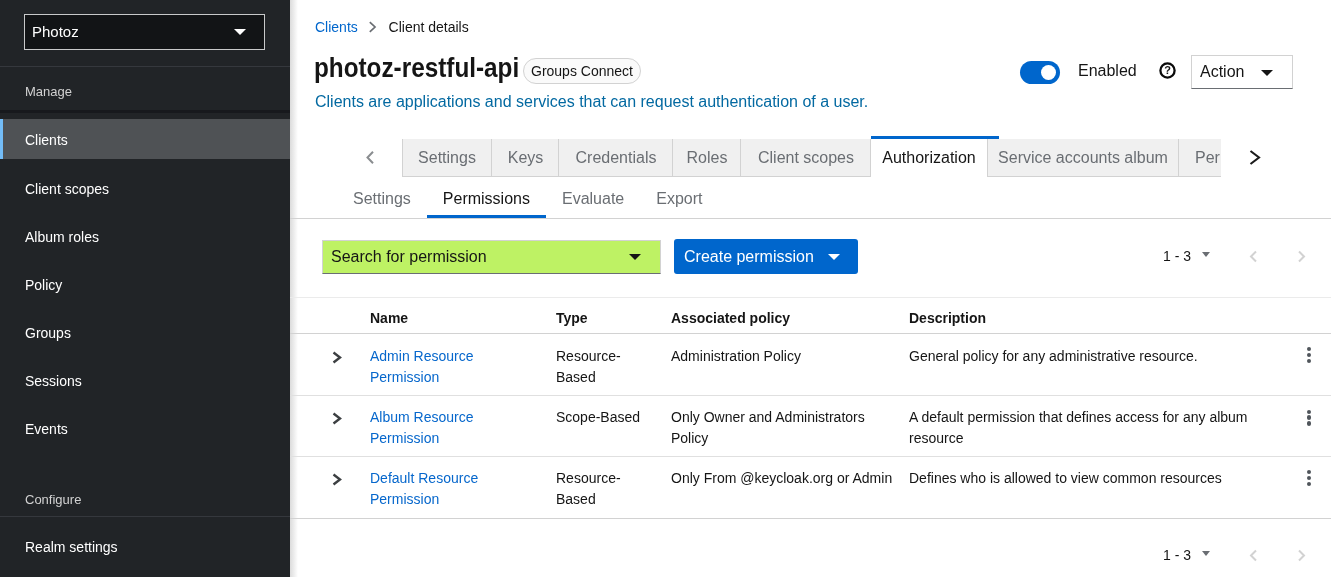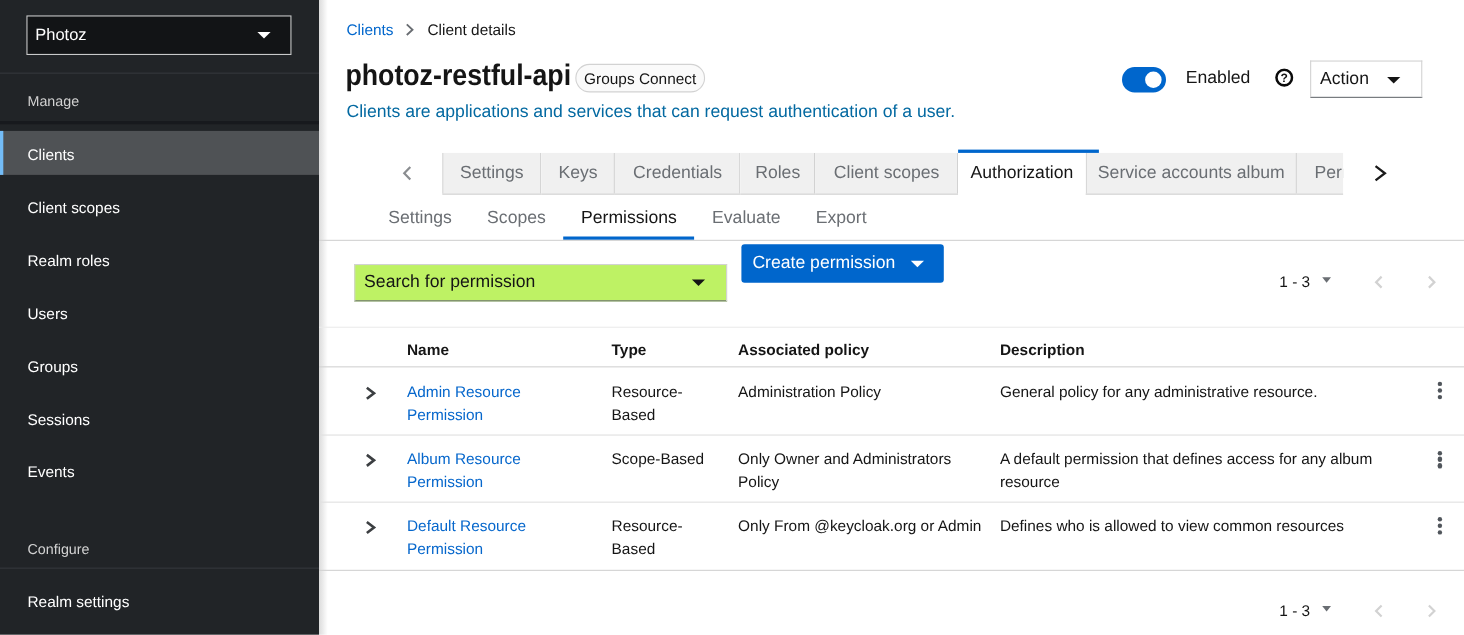--- a/index.html
+++ b/index.html
@@ -47,21 +47,21 @@
   
   #tabs2 { position:absolute; left:337px; top:175px; height:43px; display:flex; }
   #tabs2 .tab { height:43px; line-height:47px; padding:0 16px; font-size:16px; color:#6a6e73; white-space:nowrap; }
   #tabs2 .tab.active { color:#151515; border-bottom:3px solid #0066cc; }
   #tabs2border { position:absolute; left:290px; top:218px; width:1041px; height:1px; background:#d2d2d2; }
   
   #search { position:absolute; left:322px; top:240px; width:339px; height:34px; background:#bef264;
     border:1px solid #d2d2d2; border-bottom:1px solid #6a6e73; }
   #search .txt { position:absolute; left:8px; top:0; line-height:32px; font-size:16px; color:#151515; }
   #search .caret { position:absolute; right:19px; top:13px; border-top:6px solid #151515; }
-  #create { position:absolute; left:674px; top:222px; width:184px; height:35px; background:#0066cc;
+  #create { position:absolute; left:674px; top:239px; width:184px; height:35px; background:#0066cc;
     border-radius:3px; }
   #create .txt { position:absolute; left:10px; top:0; line-height:35px; font-size:16px; color:#fff; }
   #create .caret { position:absolute; right:18px; top:15px; border-top:6px solid #fff; }
   .pgtext { position:absolute; font-size:14px; color:#151515; }
   .pgcaret { width:0; height:0; border-left:4.5px solid transparent; border-right:4.5px solid transparent;
     border-top:5px solid #6a6e73; position:absolute; }
   
   .hline { position:absolute; left:290px; width:1041px; height:1px; }
   .th { position:absolute; font-size:14px; font-weight:bold; color:#151515; }
   .td { position:absolute; font-size:14px; color:#151515; line-height:21px; }
@@ -77,22 +77,22 @@
   <div id="realmbox">
     <div class="txt">Photoz</div>
     <div class="caret"></div>
   </div>
   <div class="sdiv" style="top:66px"></div>
   <div class="navgroup" style="top:84px">Manage</div>
   <div class="sdiv" style="top:110px; background:#17191d; height:3px;"></div>
   <div id="current"></div>
   <div class="navitem" style="top:132px">Clients</div>
   <div class="navitem" style="top:181px">Client scopes</div>
-  <div class="navitem" style="top:229px">Realm roles</div>
-  <div class="navitem" style="top:277px">Users</div>
+  <div class="navitem" style="top:229px">Album roles</div>
+  <div class="navitem" style="top:277px">Policy</div>
   <div class="navitem" style="top:325px">Groups</div>
   <div class="navitem" style="top:373px">Sessions</div>
   <div class="navitem" style="top:421px">Events</div>
   <div class="navgroup" style="top:492px">Configure</div>
   <div class="sdiv" style="top:516px"></div>
   <div class="navitem" style="top:539px">Realm settings</div>
 </div>
 <div id="shadow"></div>
 
 <div id="crumb">
@@ -133,21 +133,20 @@
     <div class="tab" style="width:120px; text-align:left; padding-left:16px;">Permissions</div>
   </div>
 </div>
 <div id="tab1active-bar"></div>
 <svg class="scrollchev" style="left:1248px; top:149px" width="14" height="17" viewBox="0 0 14 17">
     <path d="M2.5 2 L11 8.5 L2.5 15" fill="none" stroke="#1b1b1b" stroke-width="2.1"></path>
   </svg>
 
 <div id="tabs2">
   <div class="tab">Settings</div>
-  <div class="tab">Scopes</div>
   <div class="tab active">Permissions</div>
   <div class="tab">Evaluate</div>
   <div class="tab">Export</div>
 </div>
 <div id="tabs2border"></div>
 
 <div id="search">
     <div class="txt">Search for permission</div>
     <div class="caret"></div>
   </div>

